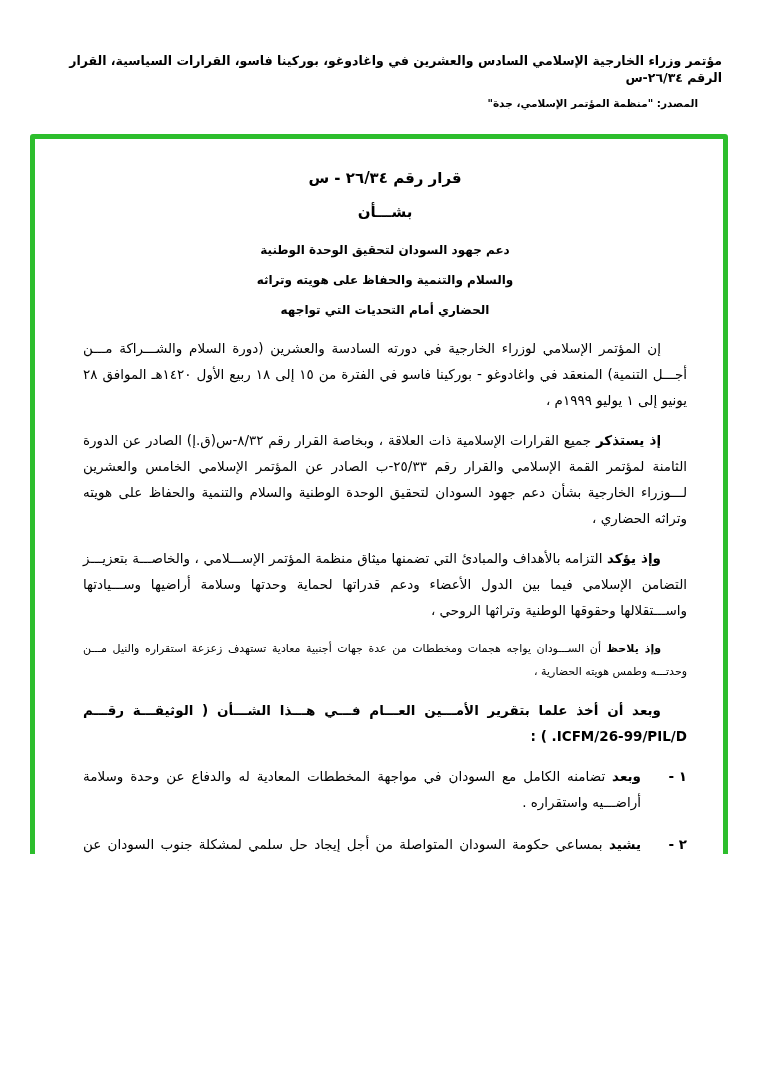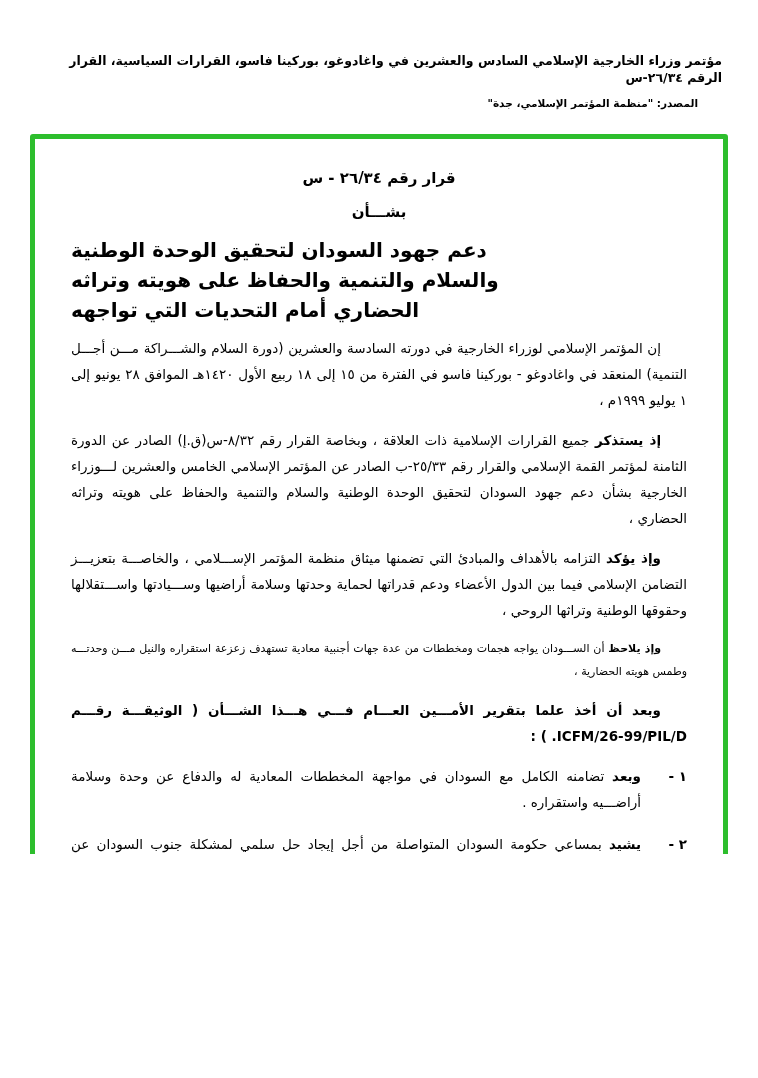--- a/index.html
+++ b/index.html
@@ -29,42 +29,42 @@
     margin-top: 10px;
     padding-right: 24px;
     line-height: 14px;
   }
   .doc-box {
     margin: 24px 30px 0 30px;
     border: 5px solid #2dbe2d;
     border-radius: 3px;
     box-sizing: border-box;
     height: 905px;
-    padding: 30px 36px 24px 36px;
+    padding: 30px 36px 24px 48px;
     direction: rtl;
     overflow: hidden;
     background: #ffffff;
   }
   .res-no {
     text-align: center;
     font-weight: bold;
     font-size: 15px;
     margin-bottom: 16px;
     letter-spacing: 1px;
   }
   .res-subject {
     text-align: center;
     font-weight: bold;
     font-size: 15px;
     margin-bottom: 14px;
   }
   .res-title {
-    text-align: left;
+    text-align: center;
     font-weight: bold;
-    font-size: 20px;
+    font-size: 12px;
     line-height: 30px;
   }
   .body-text {
     margin-top: 10px;
     font-size: 13.5px;
     line-height: 26px;
     text-align: justify;
   }
   .para {
     margin: 0 0 14px 0;

